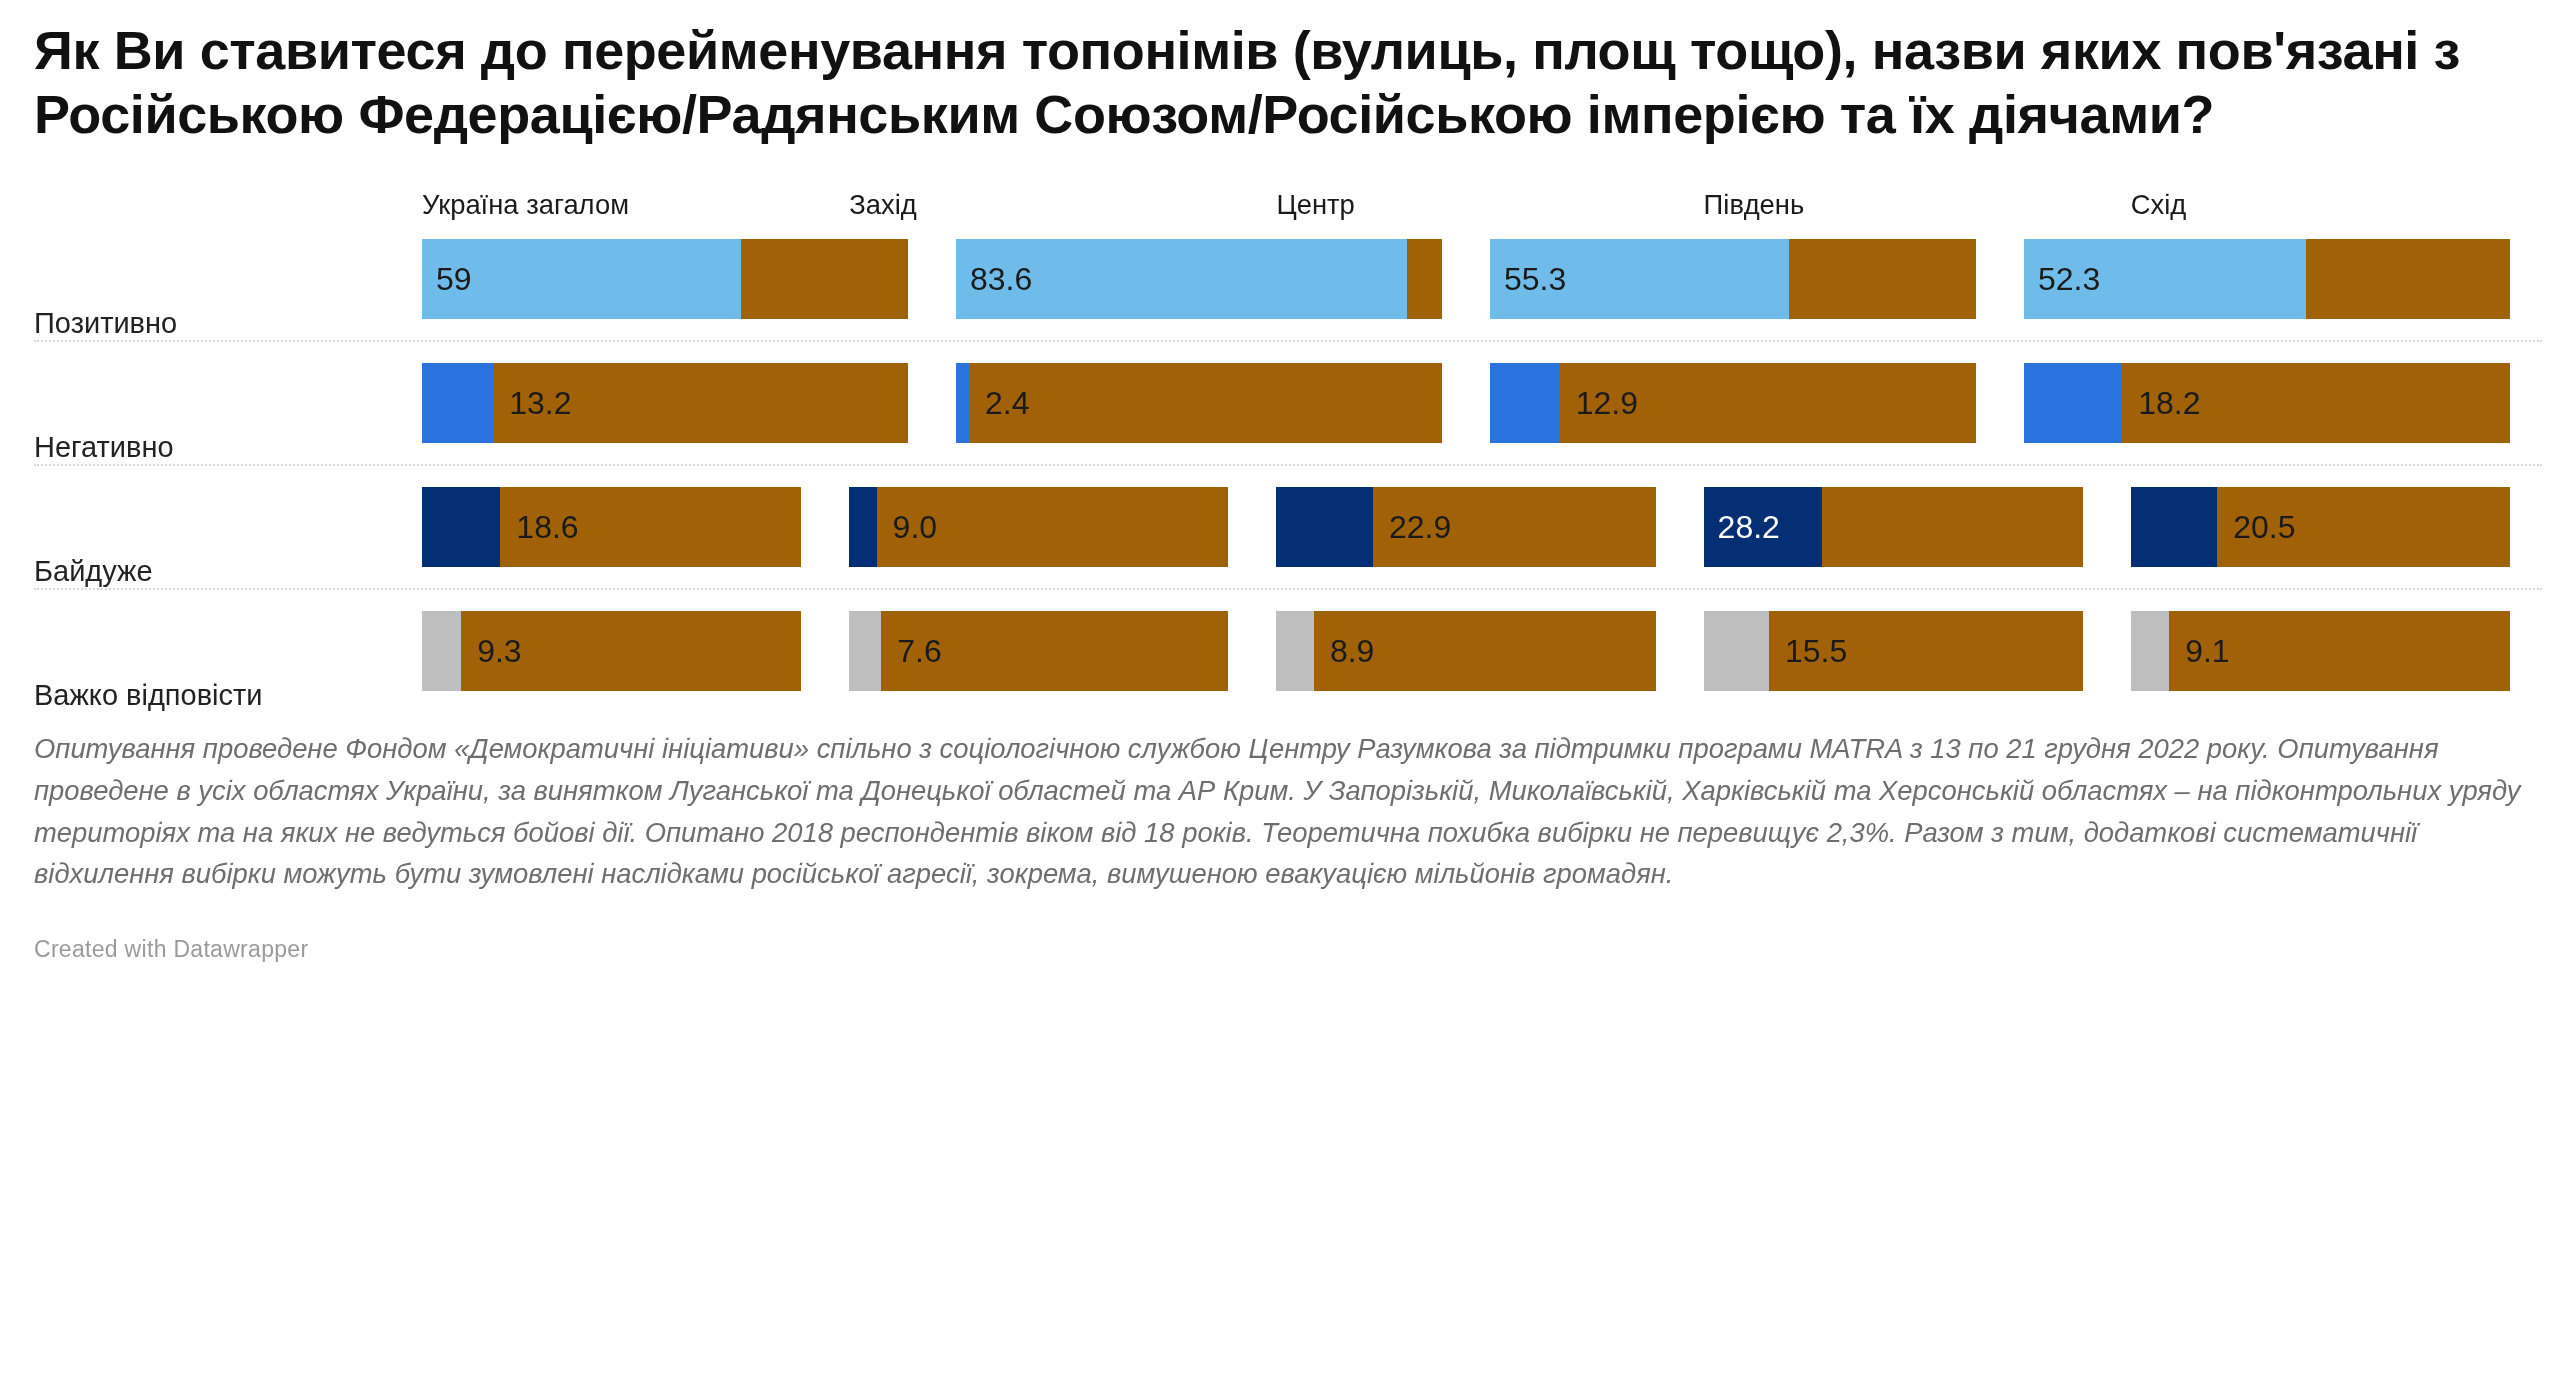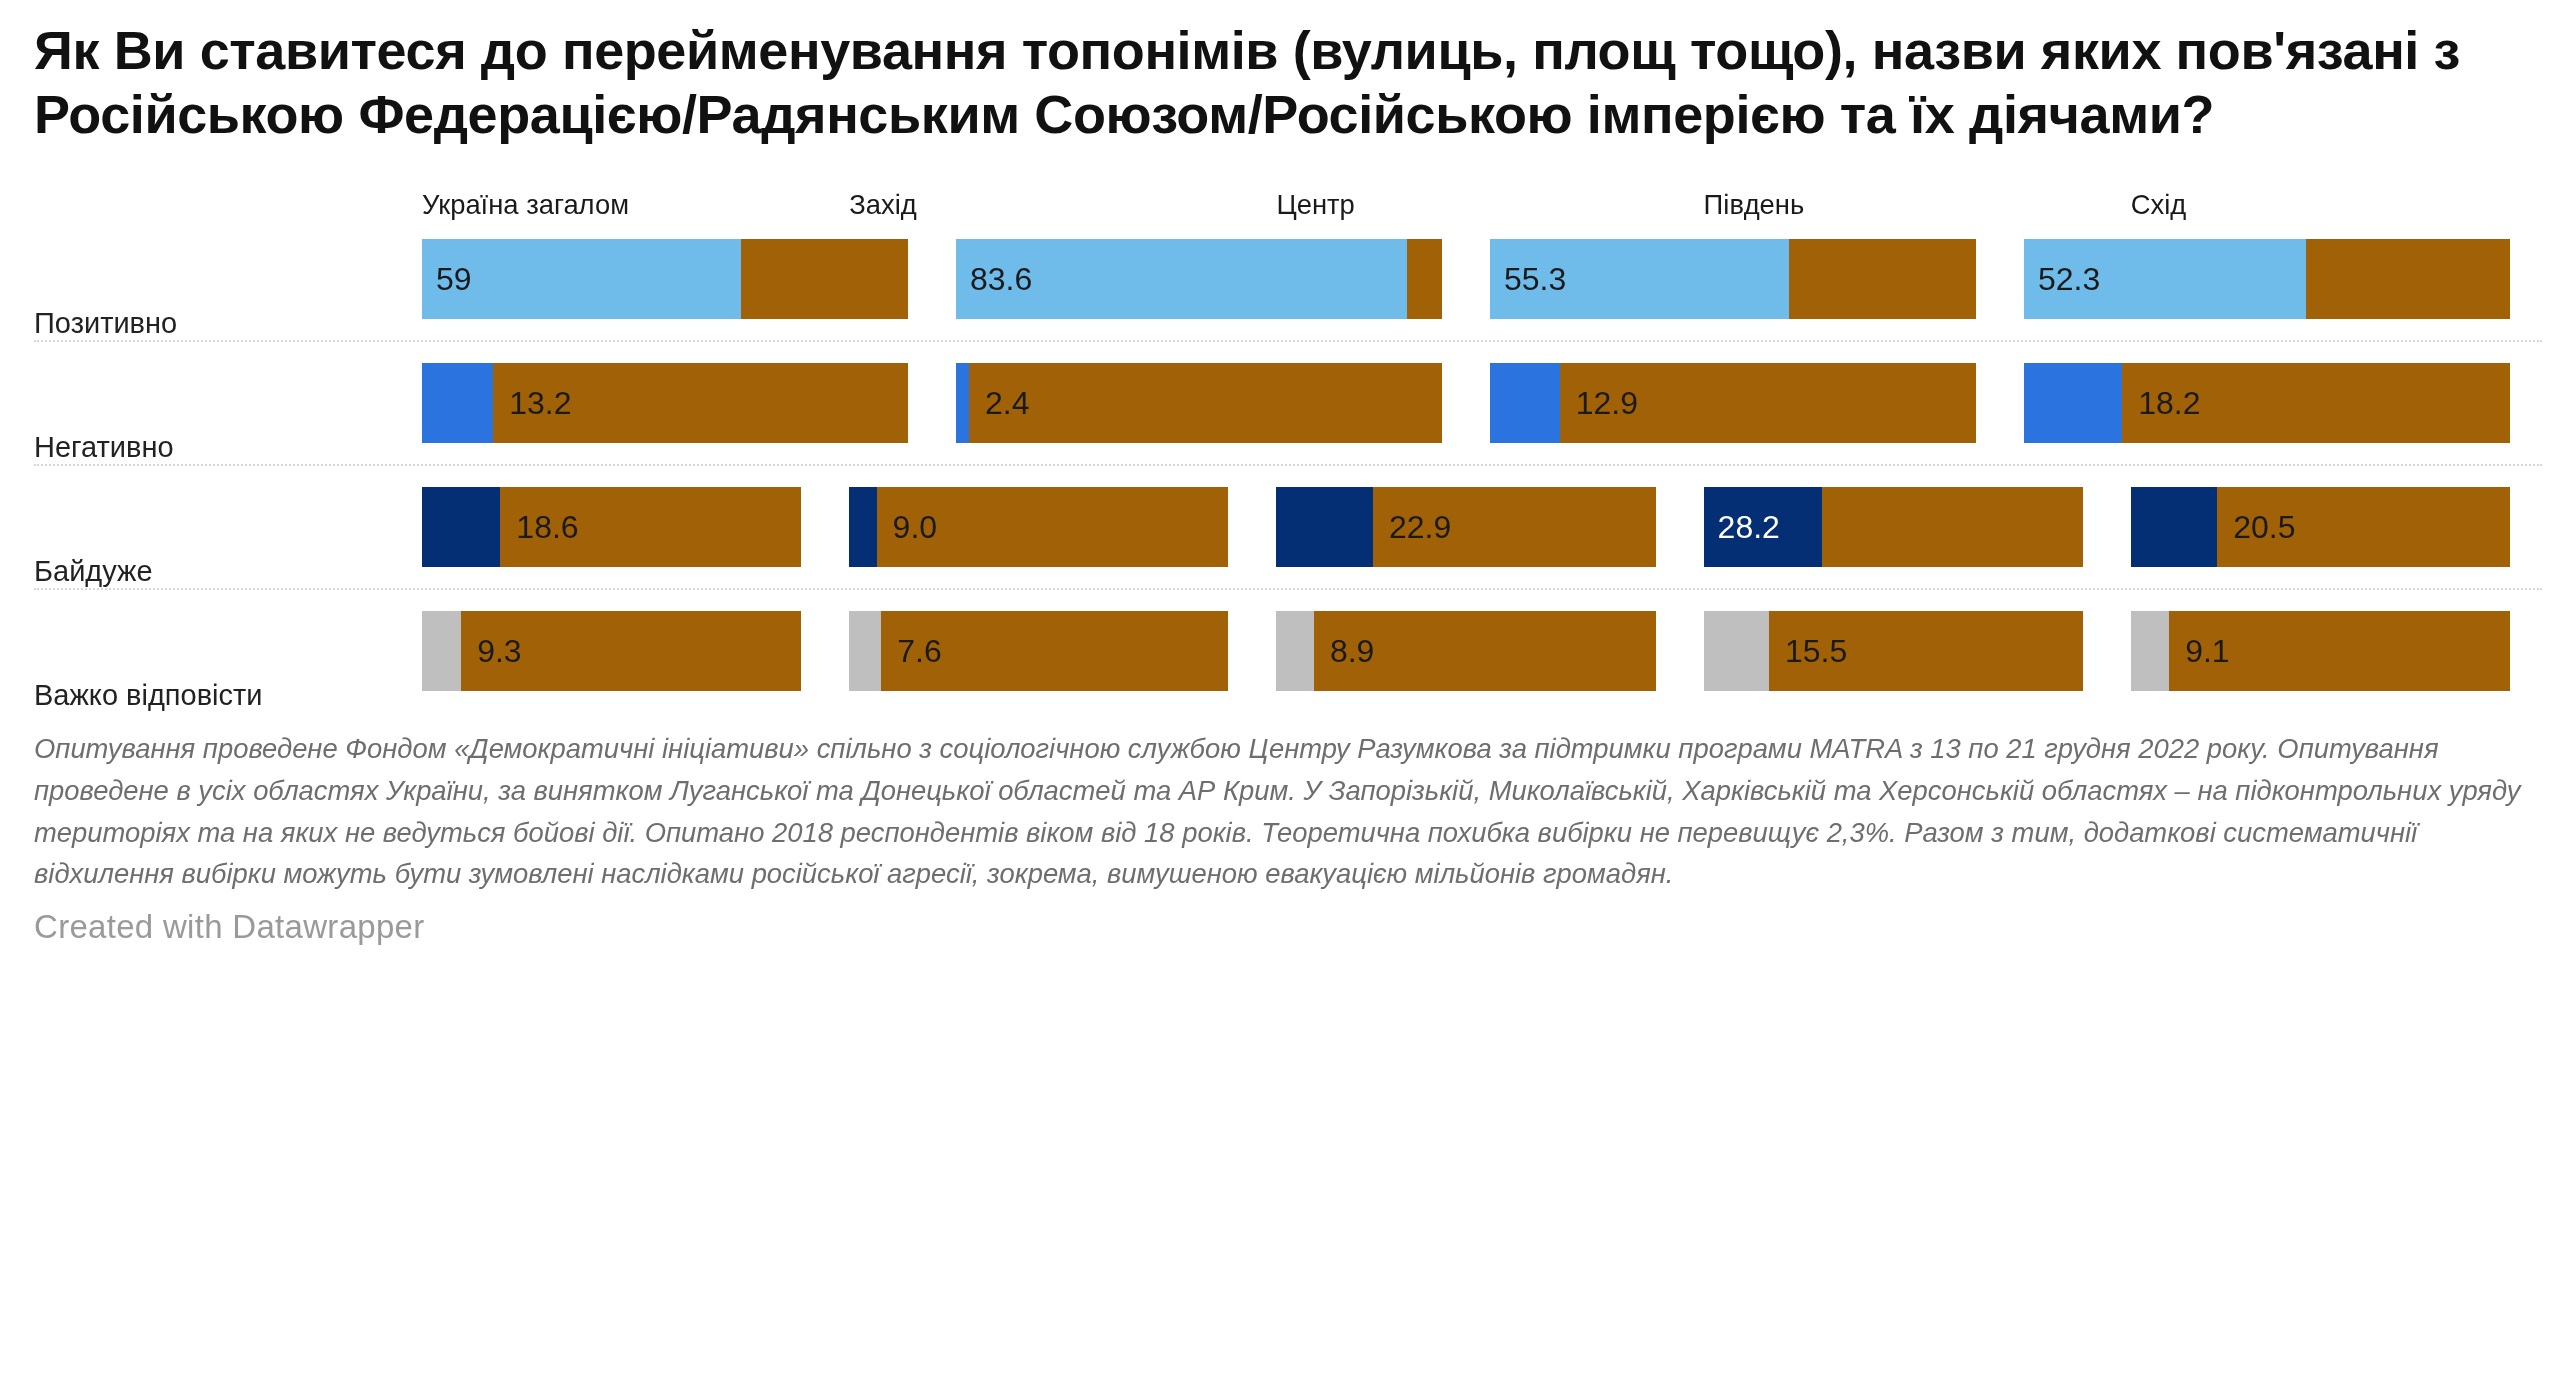--- a/index.html
+++ b/index.html
@@ -97,22 +97,22 @@
   
   .footnote {
     margin-top: 16px;
     font-size: 27.4px;
     font-style: italic;
     line-height: 1.52;
     color: #6e6e6e;
     max-width: 2503px;
   }
   .credit {
-    margin-top: 13px;
-    font-size: 33px;
+    margin-top: 41px;
+    font-size: 23px;
     color: #9a9a9a;
     letter-spacing: 0.3px;
   }
 </style>
 </head>
 <body>
 
 <div class="page">
 
   <h1 class="title">Як Ви ставитеся до перейменування топонімів (вулиць, площ тощо), назви яких пов'язані з Російською Федерацією/Радянським Союзом/Російською імперією та їх діячами?</h1>

